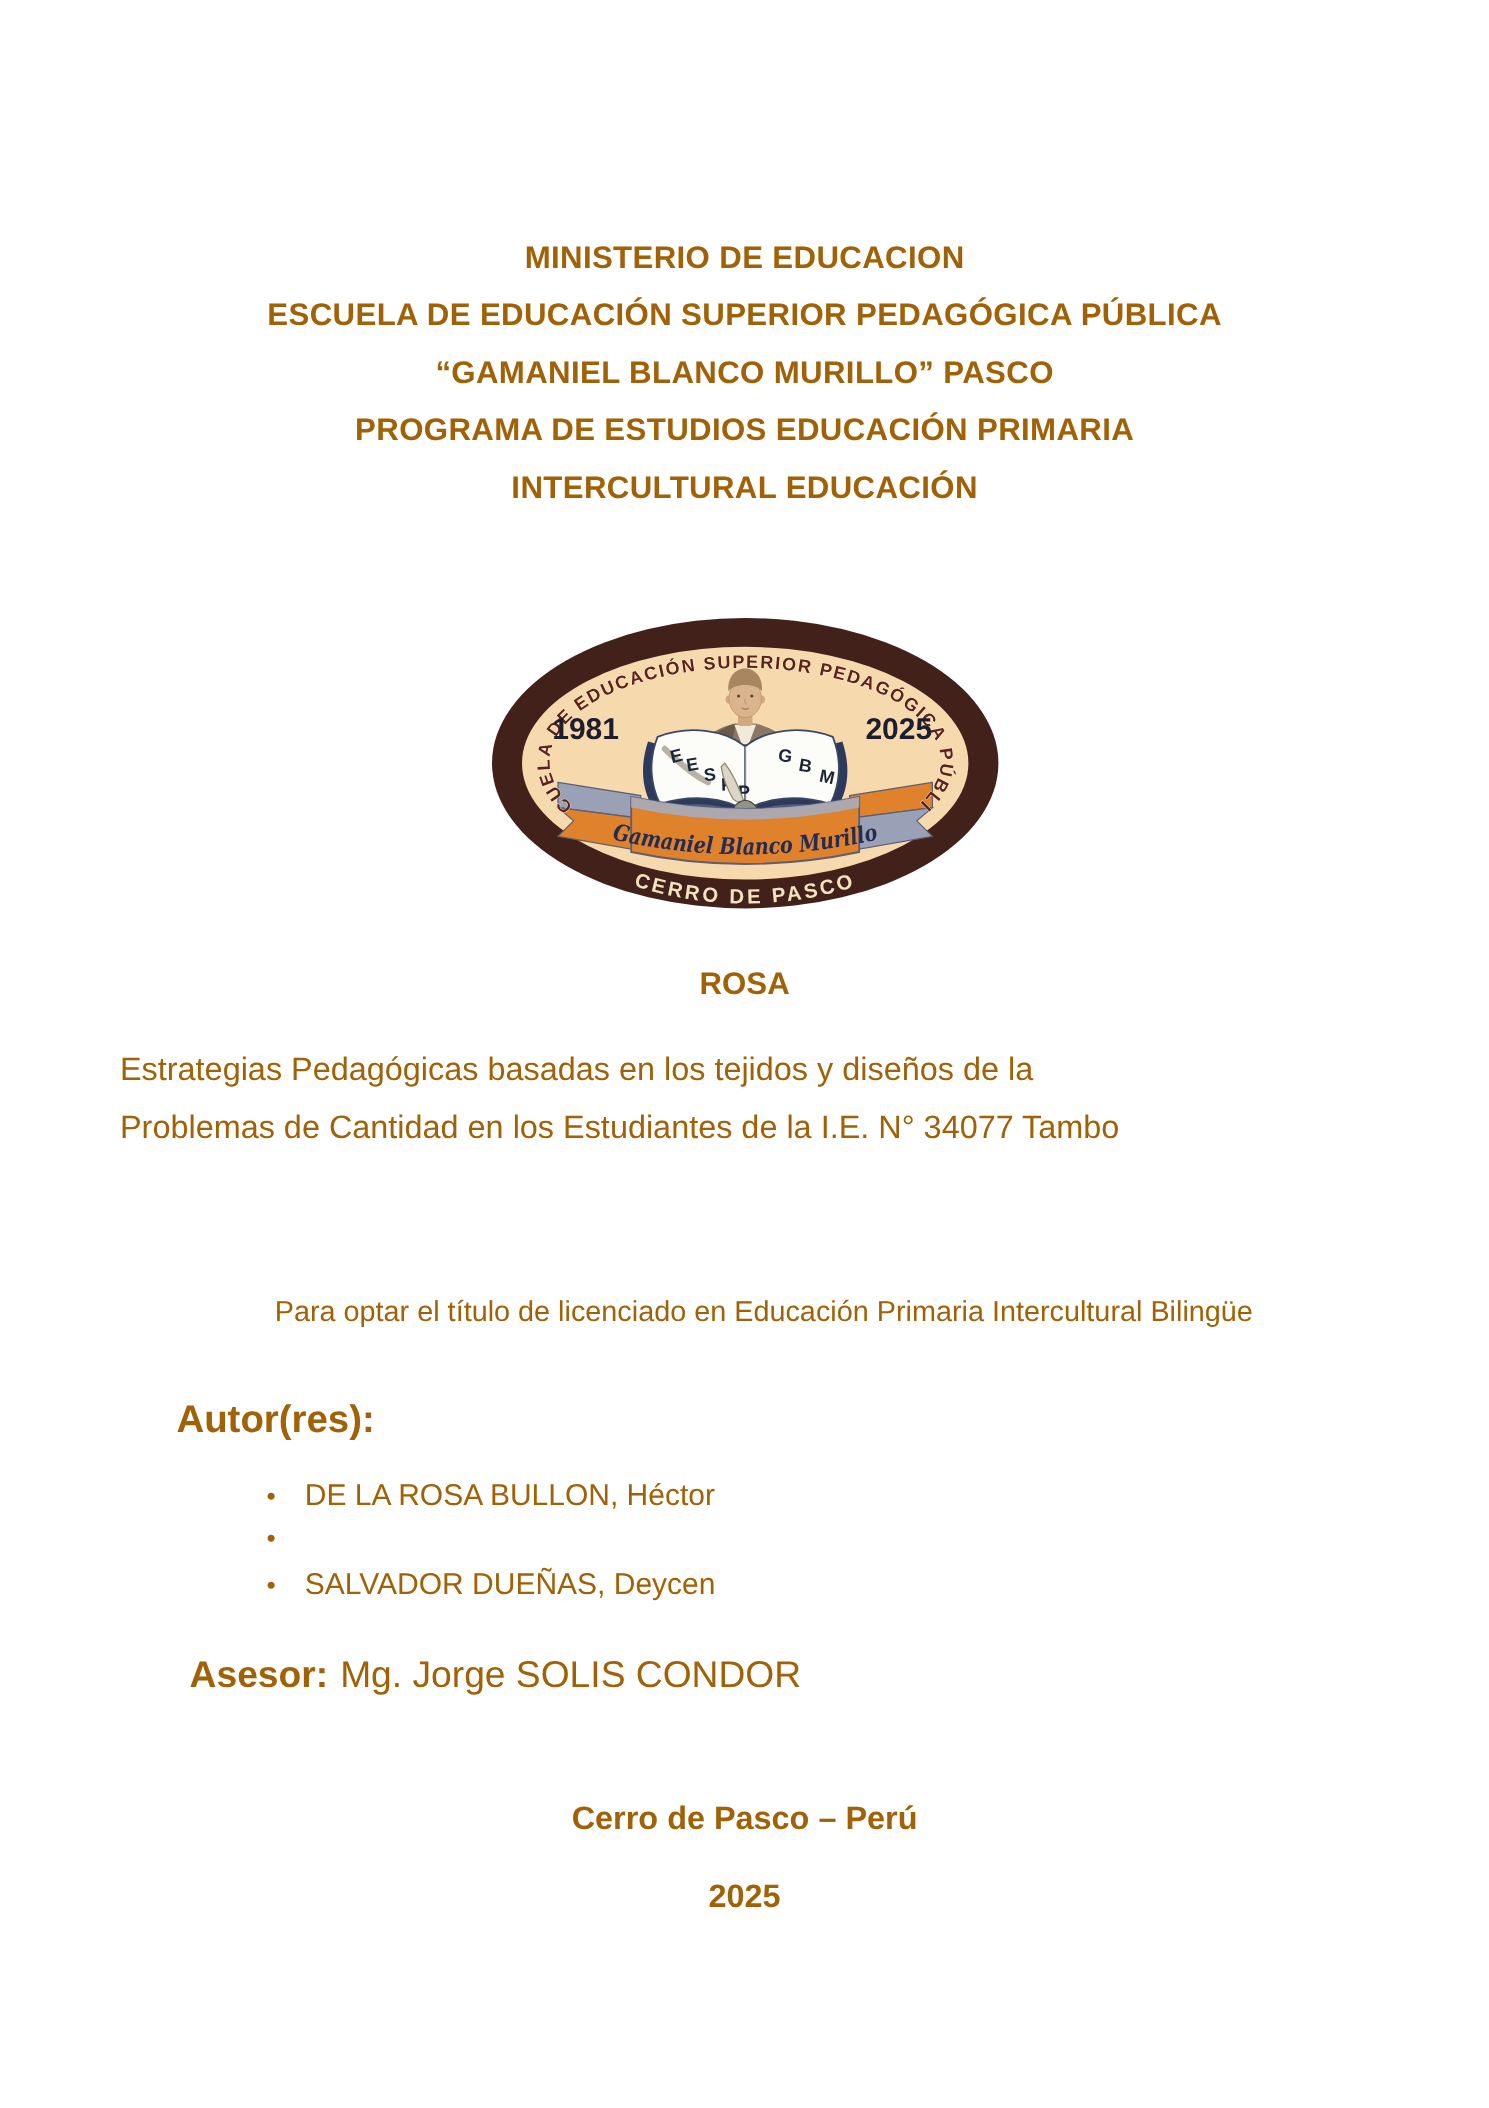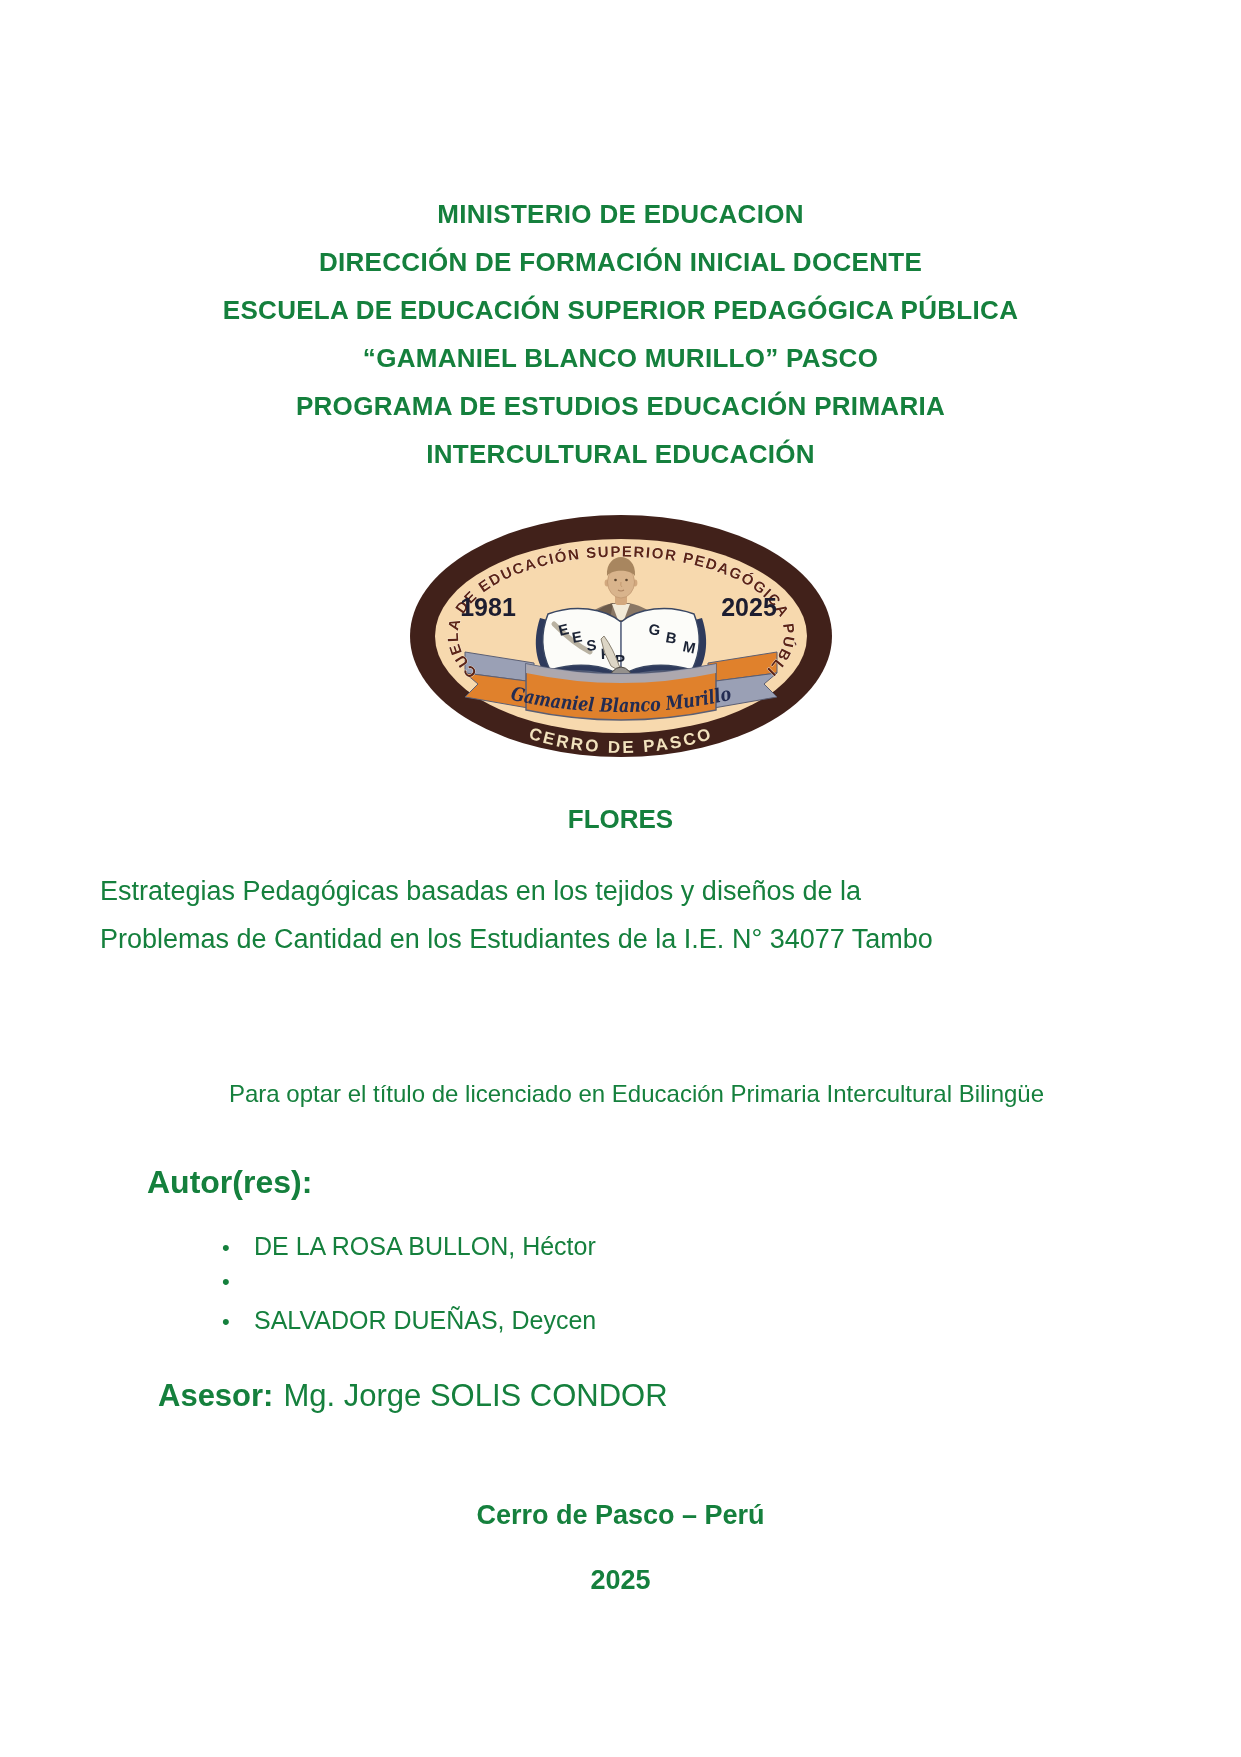--- a/index.html
+++ b/index.html
@@ -1,17 +1,17 @@
 <!DOCTYPE html>
 <html><head>
 <meta charset="utf-8">
 <style>
   html,body{margin:0;padding:0;background:#fff;}
   .page{position:relative;width:1241px;height:1757px;background:#ffffff;overflow:hidden;
-        font-family:"Liberation Sans",sans-serif;color:#15803d;}
+        font-family:"Liberation Sans",sans-serif;color:#a16207;}
   .inst-header{position:absolute;top:190px;left:0;right:0;text-align:center;
                font-weight:bold;font-size:26px;line-height:48px;letter-spacing:.3px;}
   .seal{position:absolute;left:408px;top:512px;width:426px;height:248px;}
   .tesis{position:absolute;top:804px;left:0;right:0;text-align:center;font-weight:bold;font-size:26px;}
   .title{position:absolute;top:868px;left:100px;right:100px;text-align:left;
          font-size:27px;line-height:47.5px;}
   .subtitle{position:absolute;top:1080px;left:0;right:0;text-align:center;font-size:24px;margin-left:32px;}
   .authors-label{position:absolute;top:1164px;left:147px;font-size:32px;font-weight:bold;}
   .authors{position:absolute;top:1232px;left:222px;margin:0;padding:0;list-style:none;
            font-size:25px;}
@@ -28,21 +28,20 @@
   .seal .bookLetter{font-size:15px;font-weight:bold;fill:#1c2436;}
   .seal .script{font-family:"DejaVu Serif",serif;font-style:italic;font-weight:bold;font-size:19px;}
 </style>
 </head>
 <body>
 
 <div class="page">
 
   <header class="inst-header">
     <div>MINISTERIO DE EDUCACION</div>
-    <div>DIRECCIÓN DE FORMACIÓN INICIAL DOCENTE</div>
     <div>ESCUELA DE EDUCACIÓN SUPERIOR PEDAGÓGICA PÚBLICA</div>
     <div>“GAMANIEL BLANCO MURILLO” PASCO</div>
     <div>PROGRAMA DE ESTUDIOS EDUCACIÓN PRIMARIA</div>
     <div>INTERCULTURAL EDUCACIÓN</div>
   </header>
 
   <div class="seal">
     <svg viewBox="0 0 426 248" width="426" height="248" xmlns="http://www.w3.org/2000/svg" aria-hidden="true">
       <defs>
         <path id="topArc" d="M 70,160 A 163,78 0 1 1 356,160" fill="none"></path>
@@ -105,21 +104,21 @@
         <textPath href="#topArc" xlink:href="#topArc" startOffset="50%" text-anchor="middle">ESCUELA DE EDUCACIÓN SUPERIOR PEDAGÓGICA PÚBLICA</textPath>
       </text>
       <text class="arcBottom" fill="#f2e2bd">
         <textPath href="#bottomArc" xlink:href="#bottomArc" startOffset="50%" text-anchor="middle">CERRO DE PASCO</textPath>
       </text>
       <text class="year" x="80" y="104" text-anchor="middle" fill="#1d1d30">1981</text>
       <text class="year" x="341" y="104" text-anchor="middle" fill="#1d1d30">2025</text>
     </svg>
   </div>
 
-  <div class="tesis">FLORES</div>
+  <div class="tesis">ROSA</div>
 
   <div class="title">
     <div>Estrategias Pedagógicas basadas en los tejidos y diseños de la</div>
     <div>Problemas de Cantidad en los Estudiantes de la I.E. N° 34077 Tambo</div>
   </div>
 
   <div class="subtitle">Para optar el título de licenciado en Educación Primaria Intercultural Bilingüe</div>
 
   <div class="authors-label">Autor(res):</div>
 

